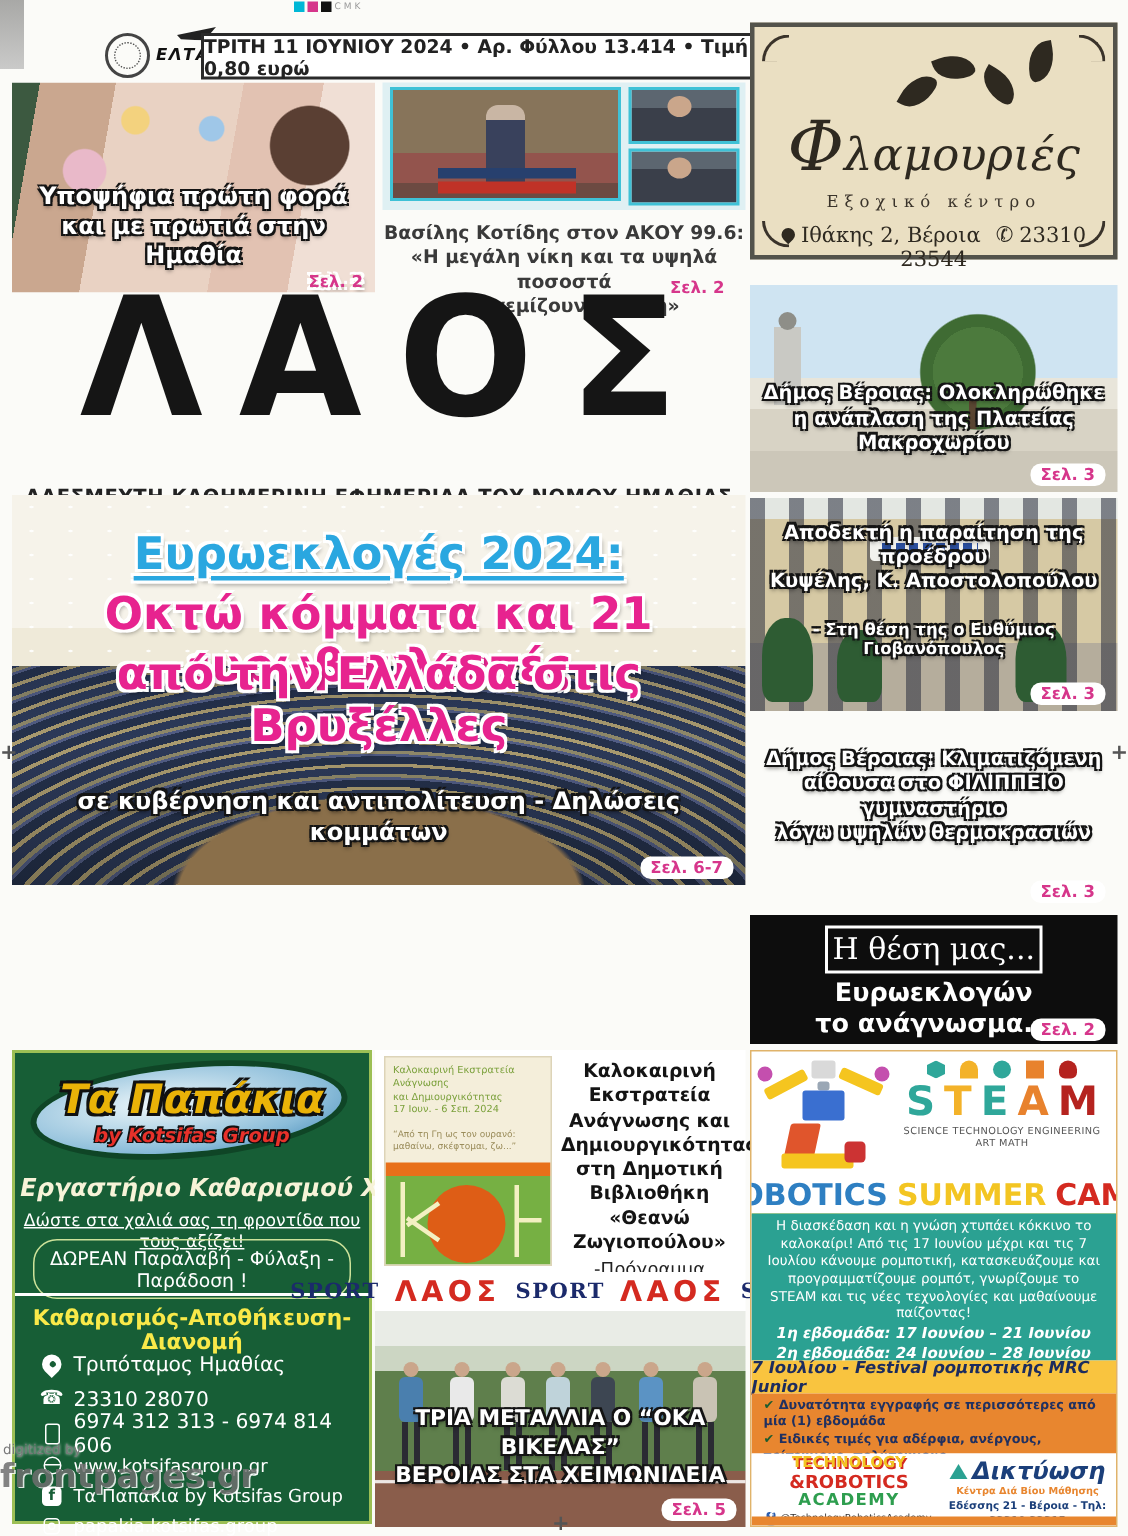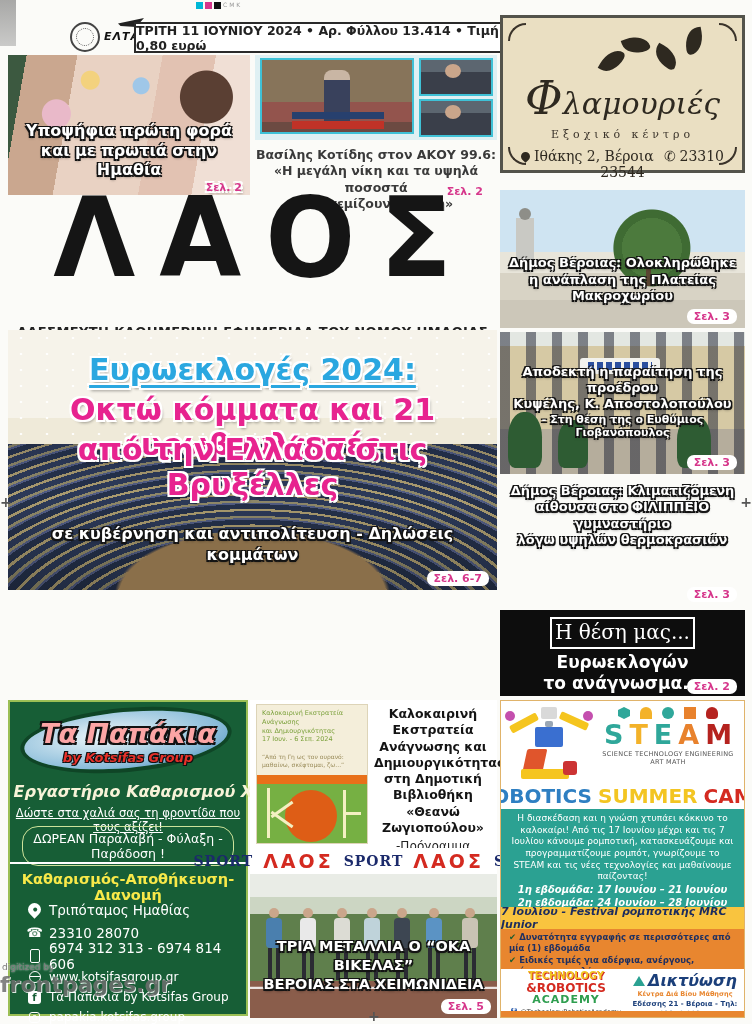--- a/index.html
+++ b/index.html
@@ -1,21 +1,21 @@
 <!DOCTYPE html>
 <html><head>
 <meta charset="utf-8">
 <style>
   html,body{margin:0;padding:0;background:#e8e8e4;}
   .page{position:relative;width:752px;height:1024px;margin:0 auto;background:#fbfbf8;
         font-family:"DejaVu Sans","Liberation Sans",sans-serif;overflow:hidden;color:#111;}
   .abs{position:absolute;}
   .ctr{text-align:center;}
   
-  .ob{text-shadow:-1.5px -1.5px 0 #141414,1.5px -1.5px 0 #141414,-1.5px 1.5px 0 #141414,1.5px 1.5px 0 #141414,0 2px 3px rgba(0,0,0,.55);}
+  .ob{text-shadow:-1.5px -1.5px 0 #141414,1.5px -1.5px 0 #141414,-1.5px 1.5px 0 #141414,1.5px 1.5px 0 #141414,0 2px 3px rgba(0,0,0,.55);margin-top:16px;}
   .ow{text-shadow:-2px -2px 0 #fff,2px -2px 0 #fff,-2px 2px 0 #fff,2px 2px 0 #fff,2px 3px 3px rgba(0,0,0,.35);}
   .ref{color:#d6368b;font-weight:bold;font-size:11px;}
   .refpill{background:#fff;border-radius:7px;padding:0 7px;color:#d6368b;font-weight:bold;font-size:11px;line-height:15px;}
   
   .datebox{left:134px;top:22px;width:364px;height:27px;border:2px solid #2a2a2a;display:flex;align-items:center;justify-content:center;
            font-size:12.5px;font-weight:bold;color:#222;background:#fff;}
   .cmark{font-size:6px;color:#999;letter-spacing:2px;left:196px;top:1px;}
   .chip{width:7px;height:7px;display:inline-block;margin-right:2px;vertical-align:middle;}
   .stamp{left:70px;top:22px;width:26px;height:26px;border:2px solid #444;border-radius:50%;}
   .stamp::after{content:"";position:absolute;inset:4px;border:1.5px dotted #555;border-radius:50%;}
@@ -96,21 +96,21 @@
      repeating-radial-gradient(ellipse 880px 470px at 50% 140%,#26334e 0 9px,#55618a 9px 12px,#97906e 12px 16px,#2e3c5c 16px 25px,#b3a374 25px 29px);}
   .kicker{left:0;right:0;top:22px;font-size:30px;font-weight:900;color:#2aa7e0;}
   .kicker u{text-decoration-color:#2aa7e0;text-underline-offset:5px;}
   .hl{left:0;right:0;font-size:30px;font-weight:900;color:#e7238f;}
   .main-cap{left:0;right:0;bottom:24px;font-size:16px;font-weight:bold;color:#fff;line-height:1.35;}
   .main-ref{right:8px;bottom:4px;}
   
   .pk{left:8px;top:700px;width:240px;height:316px;background:#175e36;border:2px solid #9cbf55;box-sizing:border-box;color:#fff;}
   .pk-swoosh{left:14px;top:10px;width:204px;height:56px;border-radius:50%;transform:rotate(-5deg);
              background:radial-gradient(ellipse at 40% 40%,#eef7fa,#8abcd9 65%,#3f86b5);box-shadow:0 0 0 4px #0f4526;}
-  .pk-brand{left:0;right:0;top:16px;font-size:27px;font-weight:900;font-style:italic;color:#fca5a5;
+  .pk-brand{left:0;right:0;top:16px;font-size:27px;font-weight:900;font-style:italic;color:#eab308;
             text-shadow:-2px -2px 0 #111,2px -2px 0 #111,-2px 2px 0 #111,2px 2px 0 #111;}
   .pk-bsub{left:0;right:0;top:48px;font-size:13px;font-weight:bold;font-style:italic;color:#e8312a;
            text-shadow:-1px -1px 0 #111,1px -1px 0 #111,-1px 1px 0 #111,1px 1px 0 #111;}
   .pk-title{left:0;right:0;top:80px;font-size:16.5px;font-weight:900;font-style:italic;color:#f7f3d8;white-space:nowrap;transform:scaleX(.97);}
   .pk-slogan{left:0;right:0;top:104px;font-size:11.5px;text-decoration:underline;color:#fff;}
   .pk-free{left:12px;right:12px;top:124px;border:1.5px solid #cde29a;border-radius:16px;padding:4px 0;font-size:12.5px;color:#fff;}
   .pk-serv{left:0;right:0;top:160px;border-top:2px solid #fff;padding-top:7px;font-size:14.5px;font-weight:bold;color:#f9e949;}
   .pk-list{left:18px;top:196px;font-size:13.5px;}
   .pk-row{display:flex;align-items:center;height:23px;gap:8px;}
   .pk-row.sm{font-size:12px;height:20px;}

